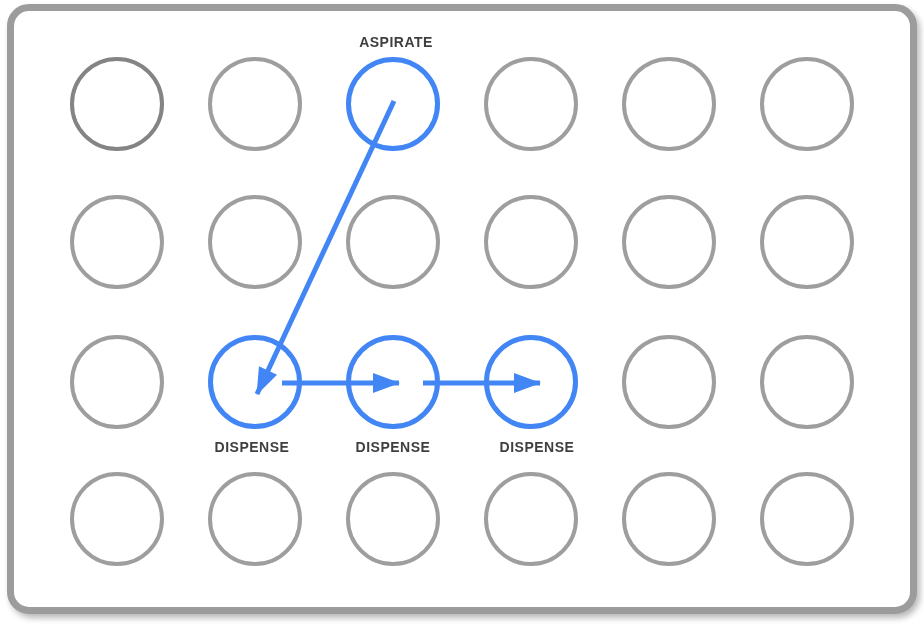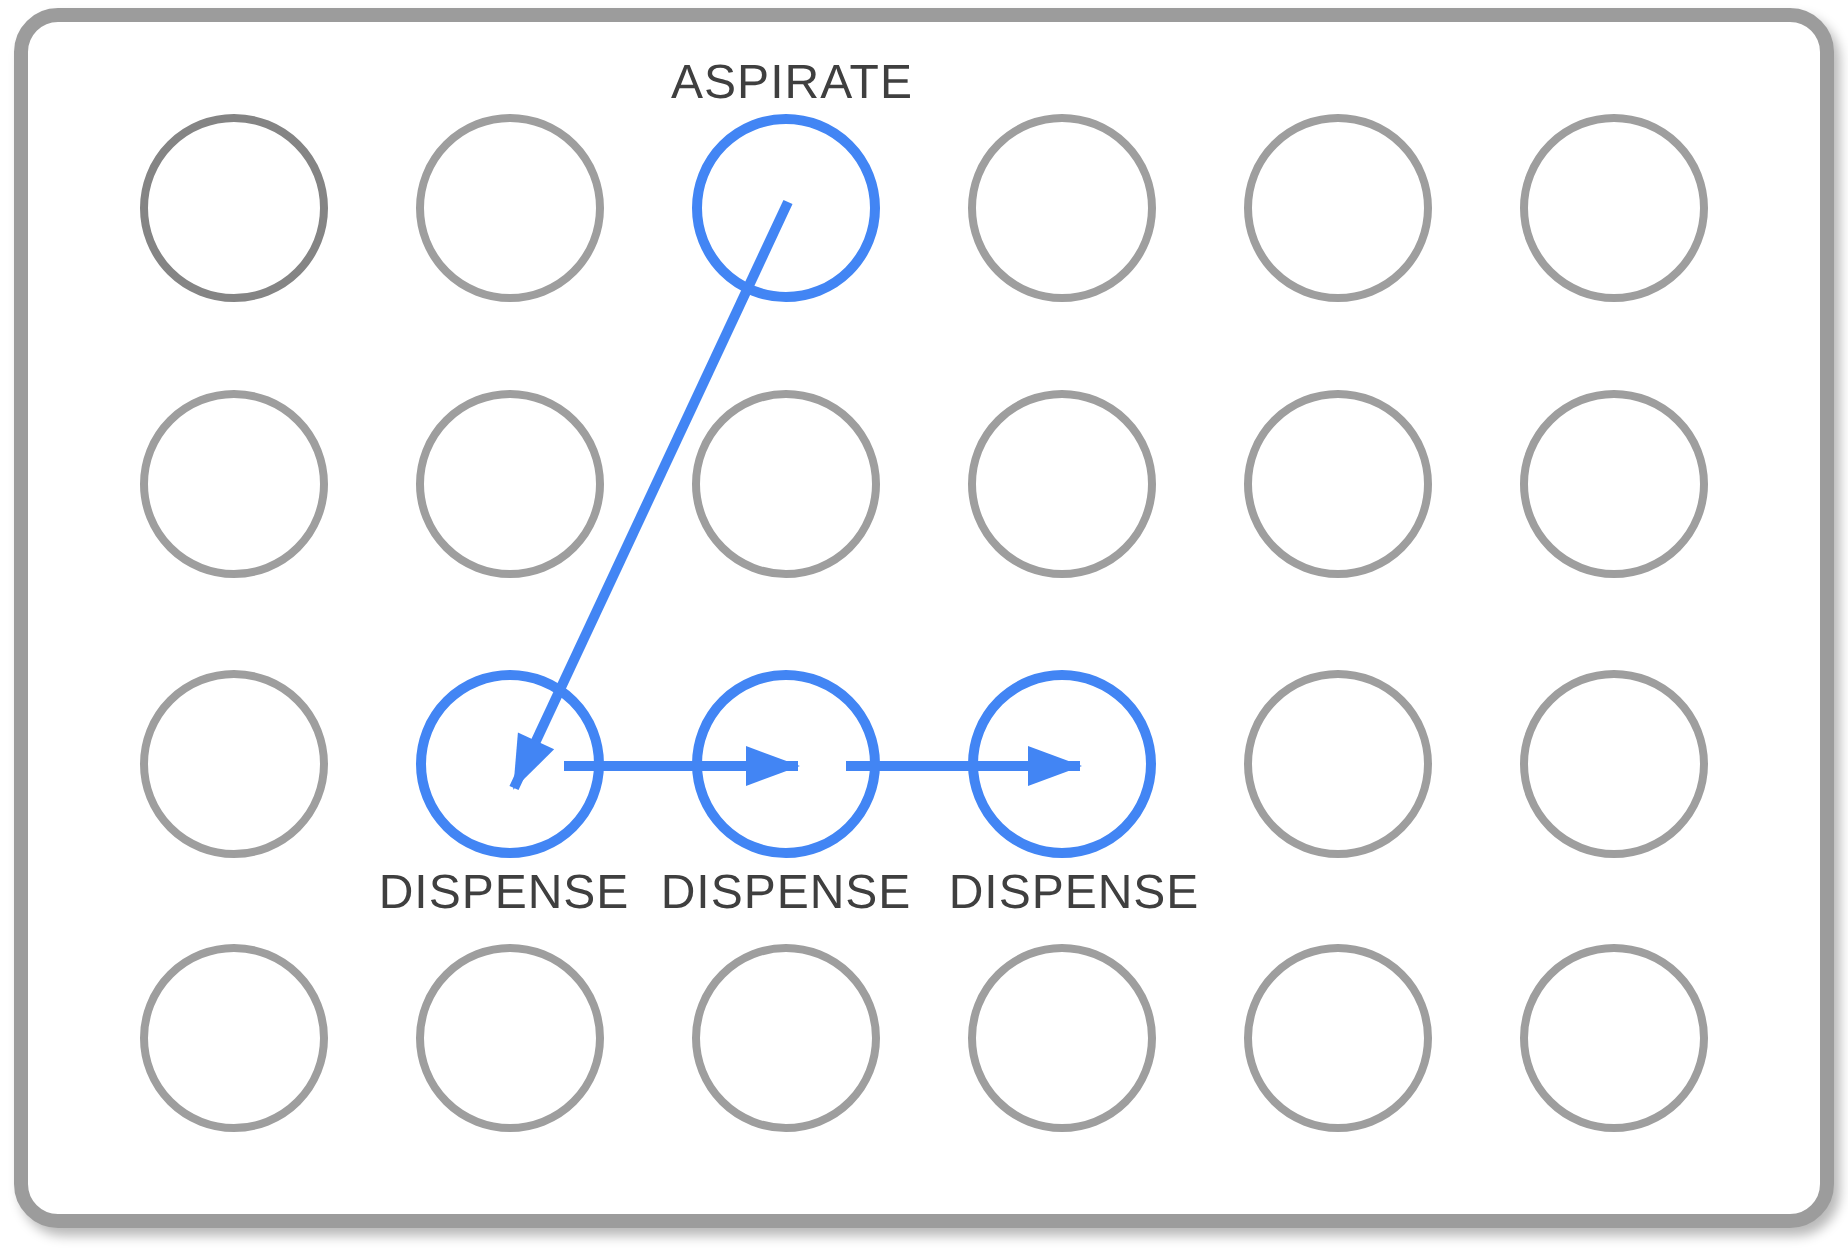--- a/index.html
+++ b/index.html
@@ -21,21 +21,21 @@
   }
   .well{
     position:absolute;width:94px;height:94px;border-radius:50%;
     box-sizing:border-box;border:4.5px solid var(--well-gray);
     background:transparent;
   }
   .well.dark{border-color:var(--well-dark-gray);}
   .well.active{border-color:var(--highlight-blue);border-width:5px;}
   .lbl{
     position:absolute;transform:translateX(-50%);
-    font-size:24px;font-weight:normal;letter-spacing:0.5px;
+    font-size:14px;font-weight:bold;letter-spacing:0.5px;
     color:var(--label-text);white-space:nowrap;line-height:22px;
   }
   svg.arrows{position:absolute;left:0;top:0;width:924px;height:626px;pointer-events:none;}
   svg.arrows line{stroke:var(--highlight-blue);stroke-width:5px;}
   svg.arrows marker path{fill:var(--highlight-blue);}
 </style>
 </head>
 <body>
 
 <div class="stage">

